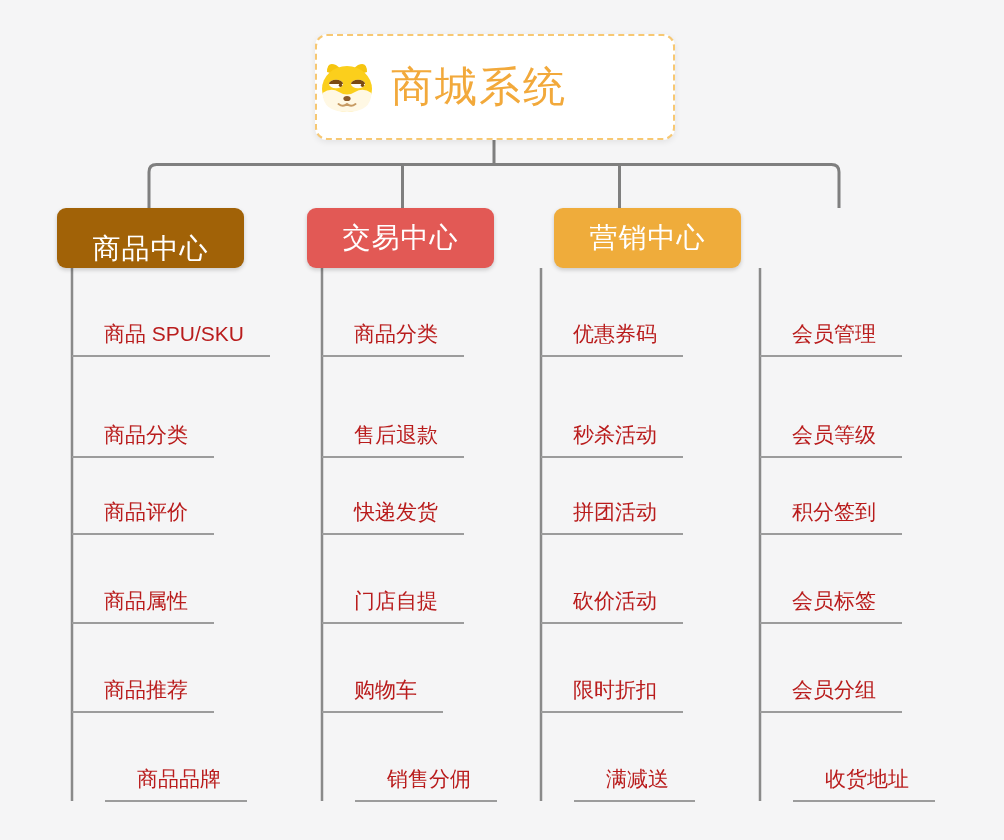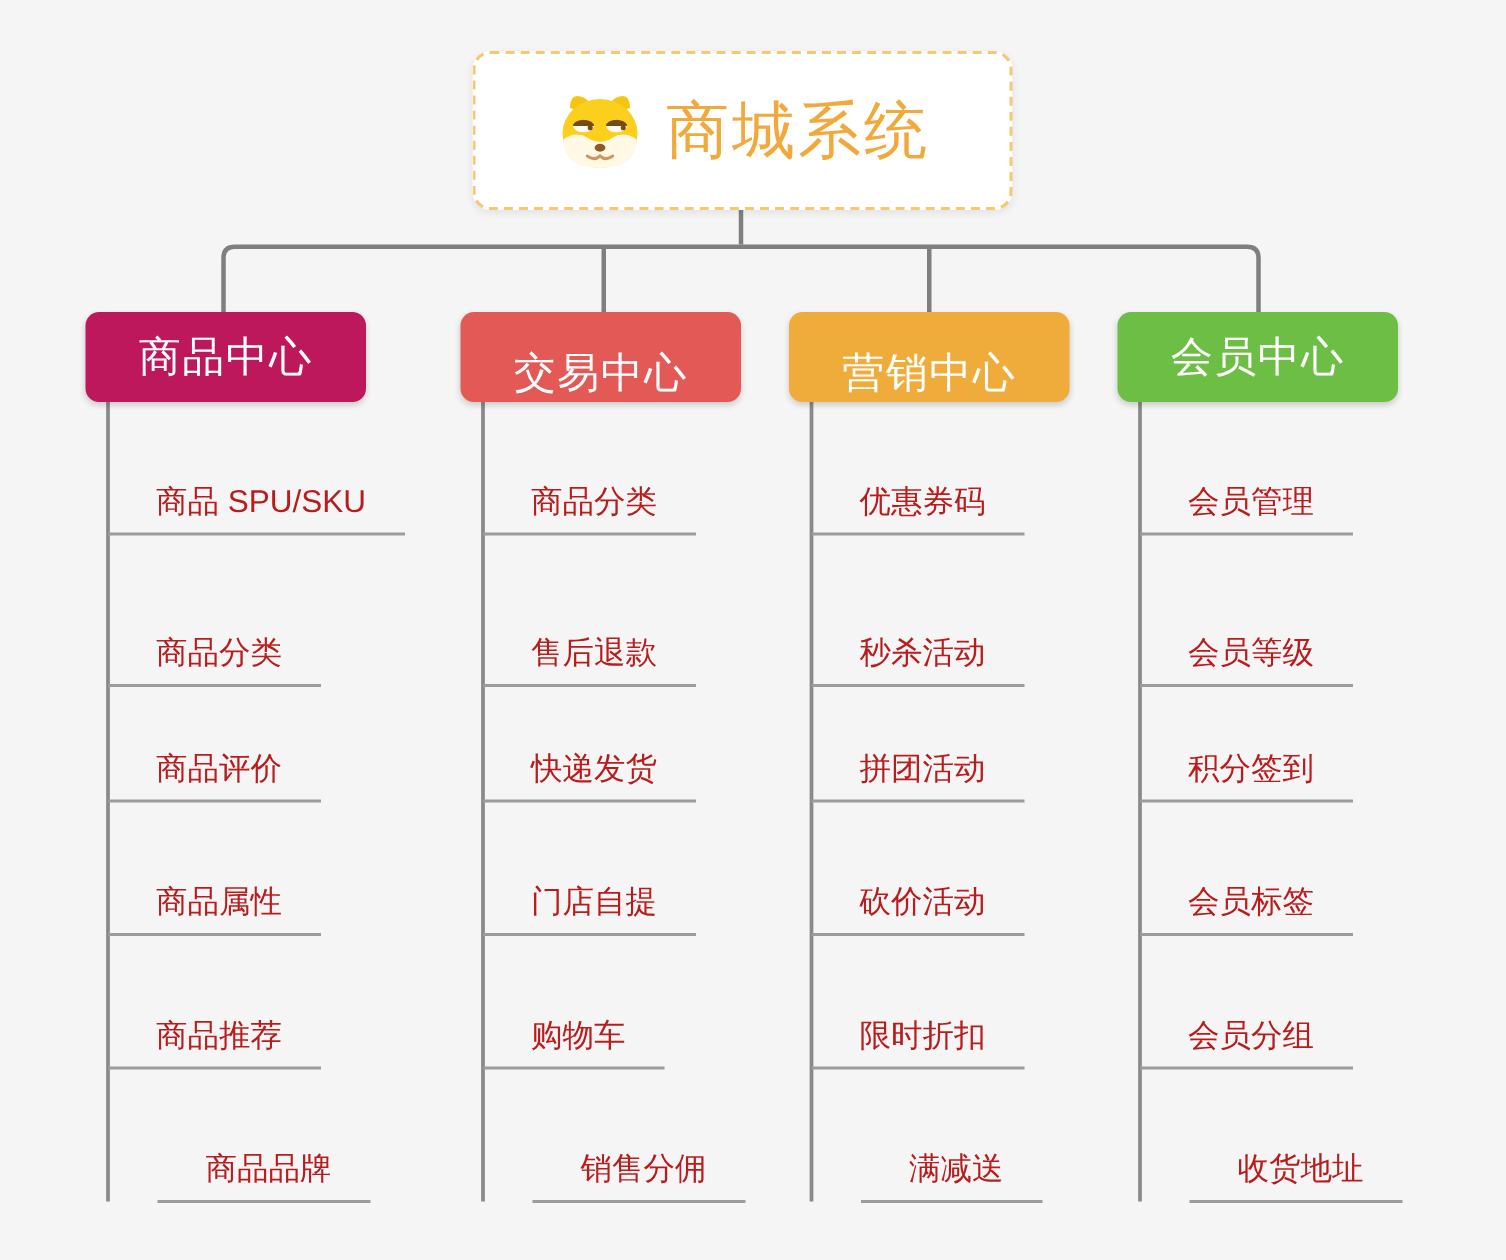--- a/index.html
+++ b/index.html
@@ -13,38 +13,38 @@
   svg.connectors{position:absolute;left:0;top:0;pointer-events:none;}
 
   
   .root-node{
     position:absolute;left:315px;top:34px;width:360px;height:106px;
     box-sizing:border-box;
     background:#ffffff;
     border:2px dashed #f7c873;
     border-radius:12px;
     box-shadow:0 2px 6px rgba(0,0,0,0.08);
-    display:flex;align-items:center;justify-content:center;gap:14px;
+    display:flex;align-items:center;gap:14px;
     cursor:pointer;
   }
   .root-node .root-label{
     font-size:42px;font-weight:500;color:#f2a93b;letter-spacing:2px;
   }
   .root-node .root-icon{display:inline-flex;}
 
   
   .cat-node{
     position:absolute;top:208px;width:187px;height:60px;
     border-radius:9px;
     display:flex;align-items:center;justify-content:center;
     box-shadow:0 2px 4px rgba(0,0,0,0.18);
     color:#ffffff;font-size:28px;letter-spacing:1px;
     cursor:pointer;
   }
-  .cat0{left:57px;}  .cat1{left:307px;align-items:flex-end;}  .cat2{left:526px;align-items:flex-end;}  .cat3{left:745px;}
+  .cat0{left:57px;}  .cat1{left:307px;}  .cat2{left:554px;}  .cat3{left:745px;}
 
   
   .leaf{
     position:absolute;
     display:inline-flex;align-items:flex-end;
     height:33px;box-sizing:content-box;
     padding:0 26px 7px 32px;
     border-bottom:2px solid #9c9c9c;
     font-size:21px;color:#b91c1c;white-space:nowrap;
     cursor:pointer;
@@ -86,31 +86,28 @@
         <ellipse cx="41" cy="24" rx="7" ry="4.2" fill="#fffdf5"></ellipse>
         <path d="M34 24 a7 4.2 0 0 1 14 0 Z" fill="#7a4a12"></path>
         <circle cx="45.5" cy="25.2" r="1.7" fill="#7a4a12"></circle>
         <ellipse cx="30" cy="38.5" rx="3.6" ry="2.6" fill="#8b5a2b"></ellipse>
         <path d="M21.5 44 Q26 47.5 30 44 Q34 47.5 38.5 44" stroke="#c79a62" stroke-width="2" fill="none" stroke-linecap="round"></path>
       </svg>
     </span>
     <span class="root-label">商城系统</span>
   </div>
 
-  <div class="cat-node cat0" style="background: #be185d;">
+  <div class="cat-node cat0" style="background: #a16207; align-items: flex-end;">
     <span>商品中心</span>
   </div>
   <div class="cat-node cat1" style="background: rgb(226, 89, 85);">
     <span>交易中心</span>
   </div>
   <div class="cat-node cat2" style="background: rgb(239, 172, 59);">
     <span>营销中心</span>
-  </div>
-  <div class="cat-node cat3" style="background: rgb(109, 190, 69);">
-    <span>会员中心</span>
   </div>
 
   <div class="leaf c0 r0">商品 SPU/SKU</div>
   <div class="leaf c0 r1">商品分类</div>
   <div class="leaf c0 r2">商品评价</div>
   <div class="leaf c0 r3">商品属性</div>
   <div class="leaf c0 r4">商品推荐</div>
   <div class="leaf c0 r5">商品品牌</div>
 
   <div class="leaf c1 r0">商品分类</div>

